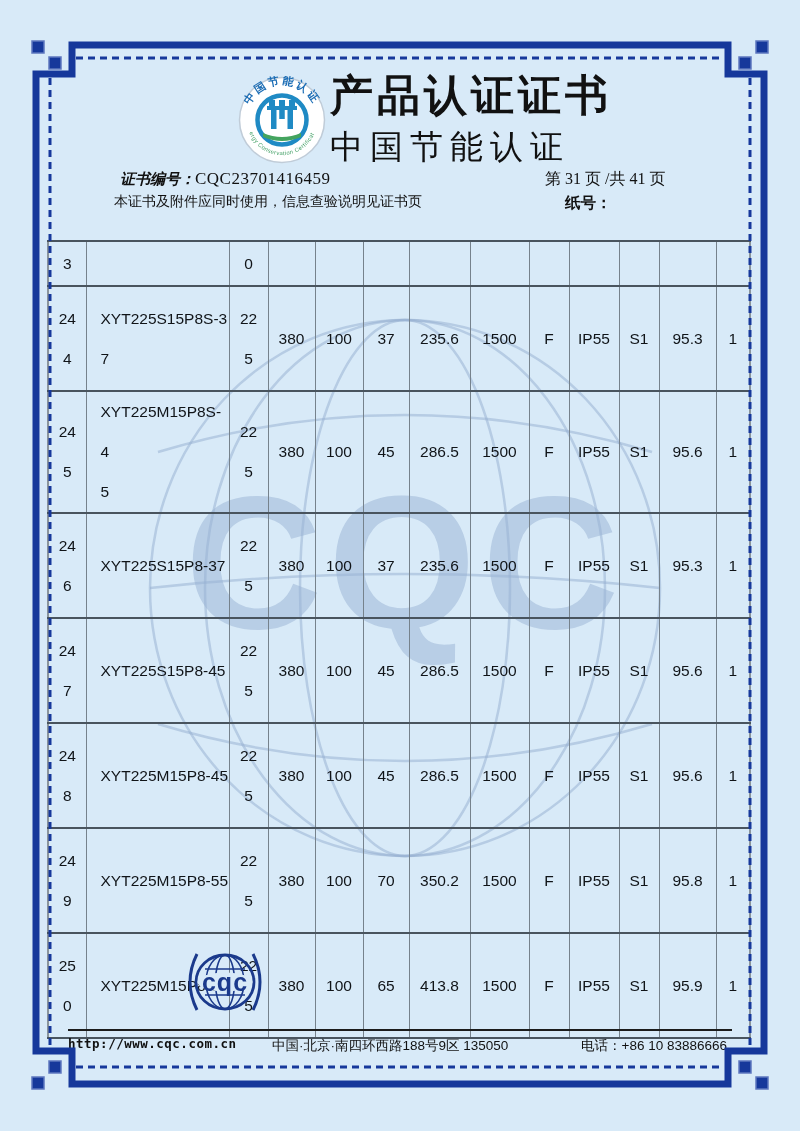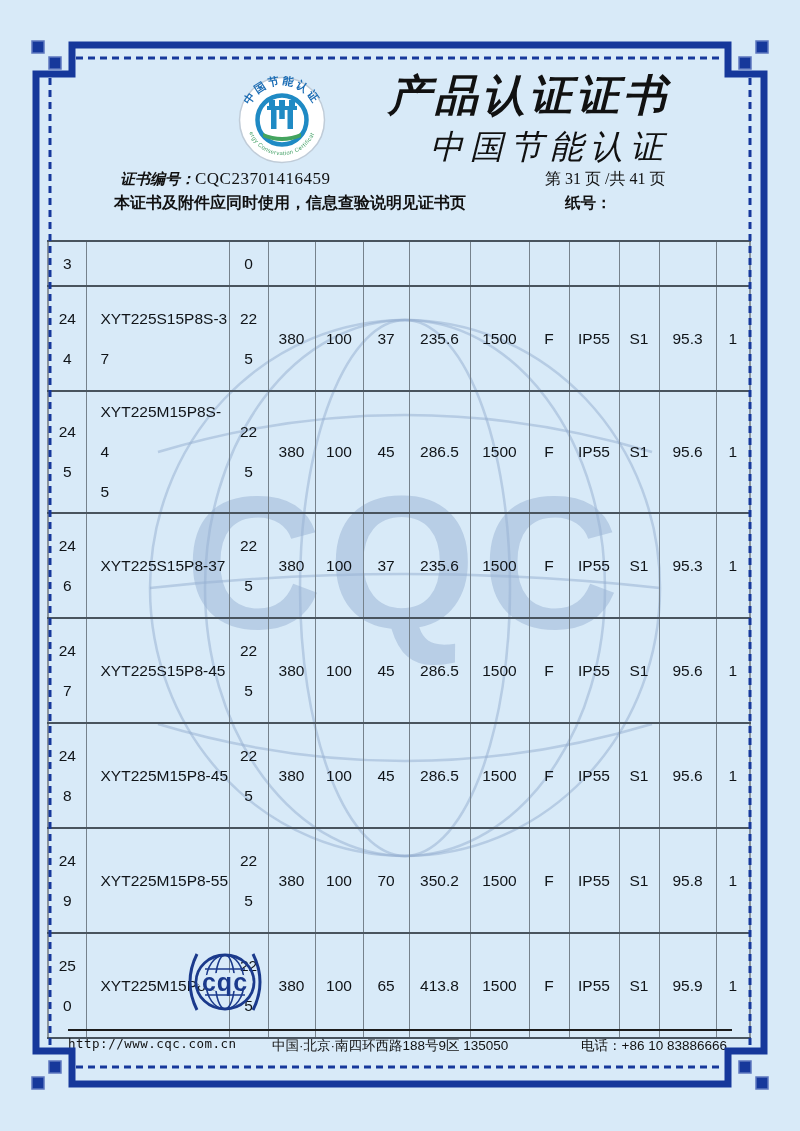--- a/index.html
+++ b/index.html
@@ -8,27 +8,27 @@
     background:#d8eaf8;color:#111;
     font-family:"Liberation Sans",sans-serif;
   }
   
   .watermark-svg{position:absolute;left:0;top:0;z-index:1;}
   .layer{position:absolute;z-index:10;}
   .border-svg{position:absolute;left:0;top:0;z-index:30;pointer-events:none;}
 
   
   .badge{left:238px;top:76px;width:88px;height:88px;}
-  .title-block{left:330px;top:74px;width:340px;text-align:right;font-style:italic;}
+  .title-block{left:330px;top:74px;width:340px;text-align:left;}
   .doc-title{font-size:43px;font-weight:bold;letter-spacing:4px;line-height:1;white-space:nowrap;}
   .doc-subtitle{font-size:33px;font-weight:400;letter-spacing:7px;margin-top:8px;white-space:nowrap;}
   .cert-label{left:120px;top:169px;font-family:"Liberation Serif",serif;font-style:italic;font-weight:bold;font-size:15px;}
   .cert-no{font-family:"Liberation Serif",serif;font-style:normal;font-weight:400;font-size:17px;letter-spacing:.5px;}
   .page-info{left:545px;top:169px;font-family:"Liberation Serif",serif;font-size:16px;}
-  .notice{left:114px;top:193px;font-size:16px;font-weight:bold;}
+  .notice{left:114px;top:193px;font-size:14px;font-weight:normal;}
   .paper-label{left:565px;top:193px;font-size:15.5px;font-weight:bold;}
 
   
   .spec-table{
     position:absolute;left:47px;top:240px;width:702px;z-index:10;
     border-collapse:collapse;table-layout:fixed;background:transparent;
     border:2px solid #8a949c;
   }
   .spec-table td{
     border-left:1px solid #76828c;border-right:1px solid #76828c;
@@ -38,21 +38,21 @@
     white-space:pre-line;overflow:hidden;
   }
   .spec-table td.model-cell{text-align:left;padding-left:14px;}
   tr.row-partial{height:45px;}
   tr.row-full{height:105px;}
 
   
   .cqc-logo{left:183px;top:948px;width:84px;height:68px;}
   .org-name{left:282px;top:960px;font-size:36px;letter-spacing:7px;white-space:nowrap;}
   .footer-rule{left:68px;top:1029px;width:664px;height:2px;background:#1c1c1c;}
-  .website{left:68px;top:1036px;font-family:"DejaVu Sans Mono",monospace;font-weight:normal;font-size:12.5px;letter-spacing:.5px;}
+  .website{left:68px;top:1036px;font-family:"DejaVu Sans Mono",monospace;font-weight:bold;font-size:12.5px;letter-spacing:.5px;}
   .address{left:272px;top:1037px;font-size:13.5px;}
   .phone{left:581px;top:1037px;font-size:13.5px;}
 </style>
 </head>
 <body>
 
 <div class="page">
 
   <svg class="watermark-svg" width="800" height="1131" viewBox="0 0 800 1131" aria-hidden="true">
     <g fill="none" stroke="rgba(148,174,208,0.5)" stroke-width="2.5">

